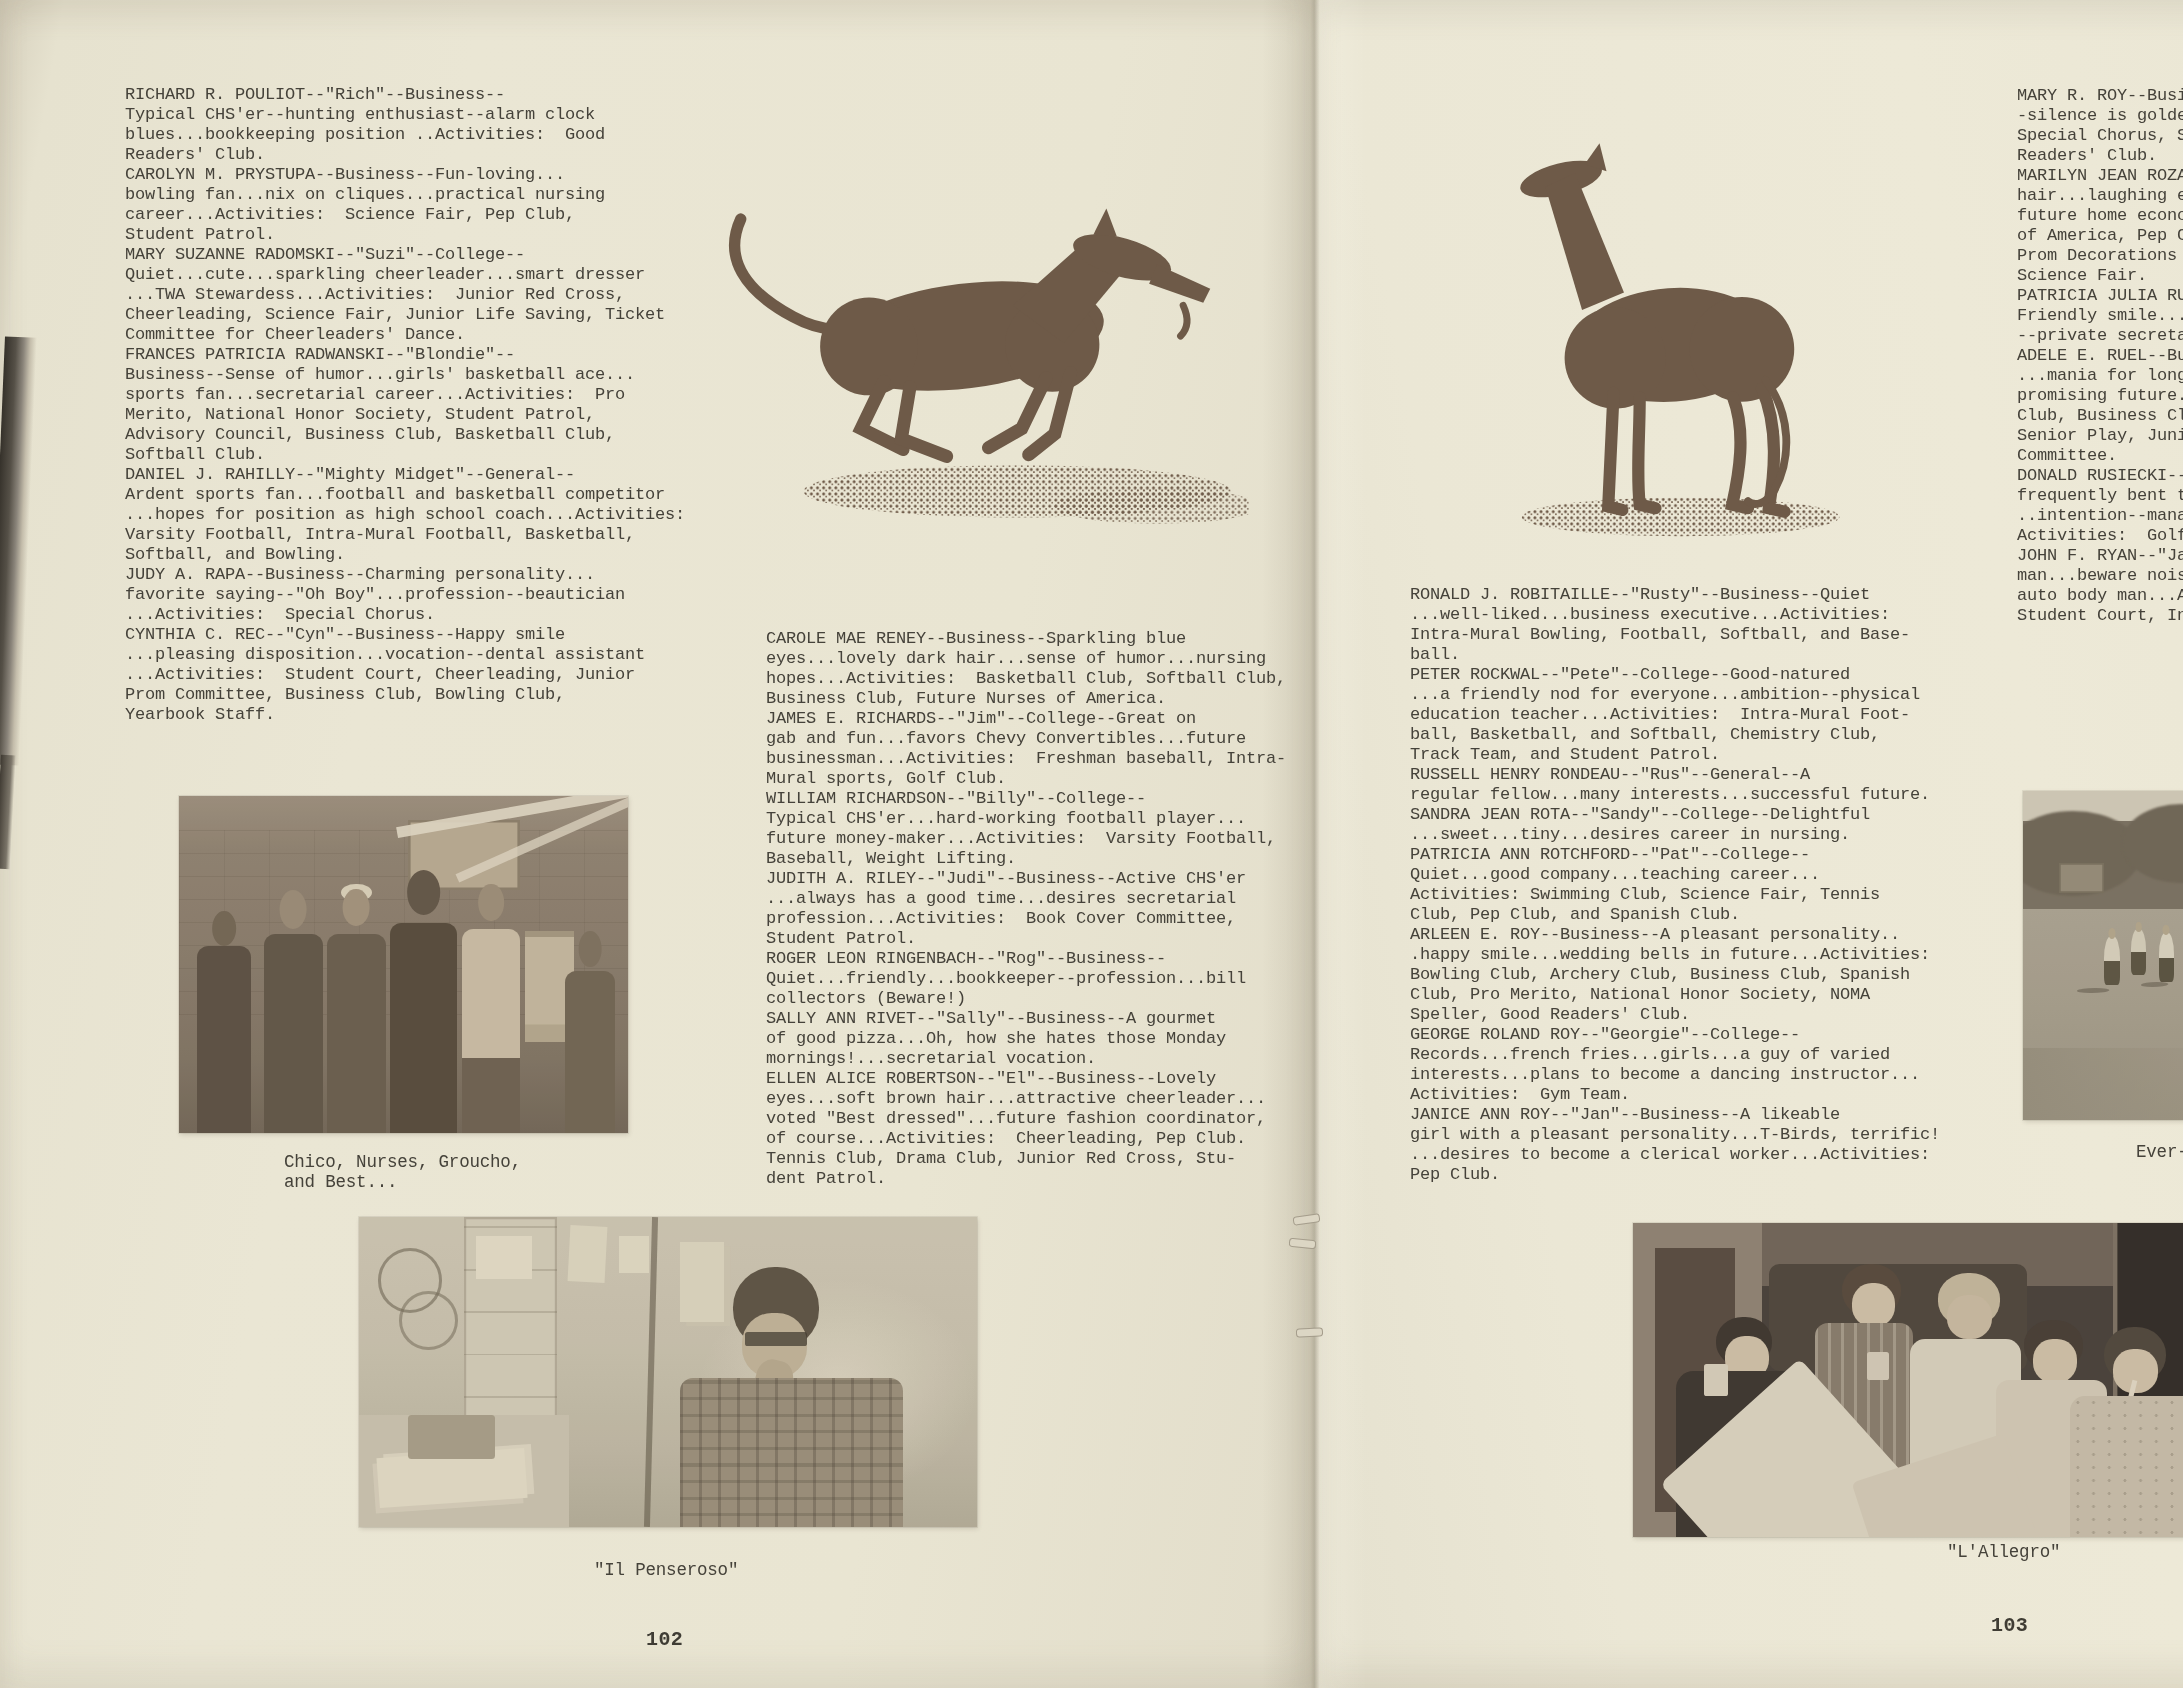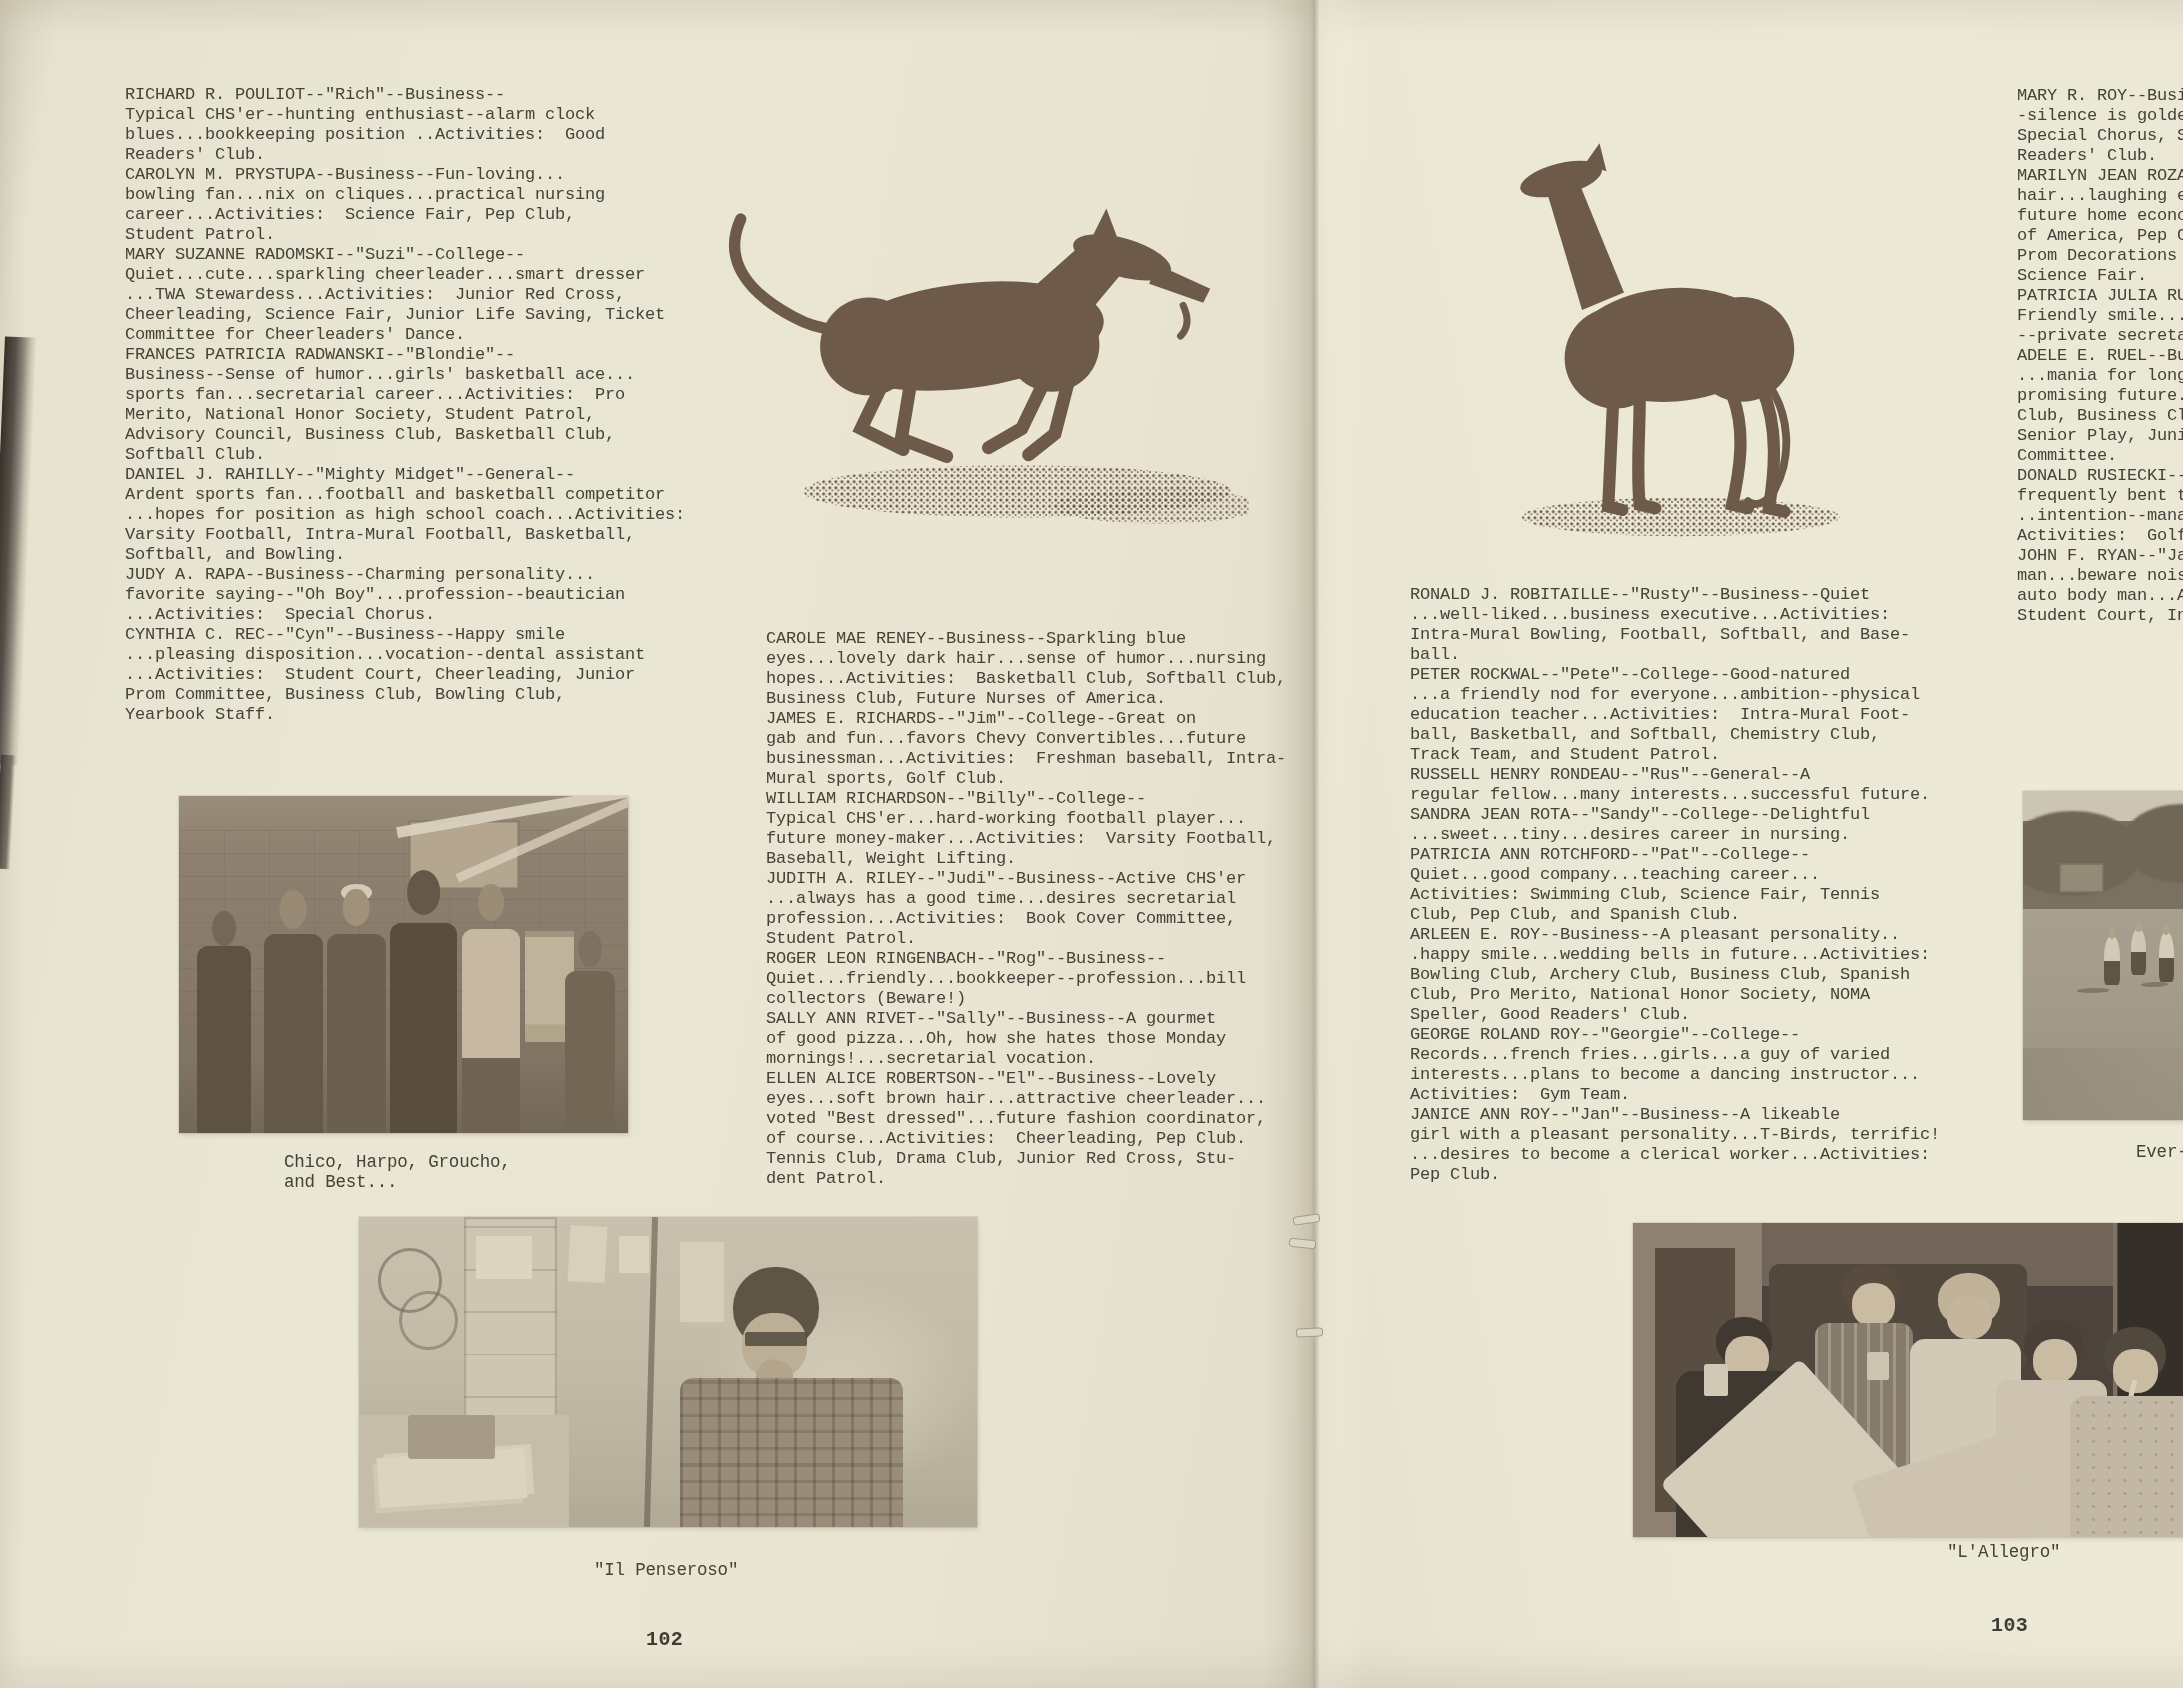--- a/index.html
+++ b/index.html
@@ -209,21 +209,21 @@
           <div class="body"></div>
           <div class="skirt"></div>
         </div>
       <div class="fig f6">
           <div class="head"></div>
           <div class="body"></div>
         </div>
       <div class="haze"></div>
     </figure>
 
-    <div class="caption" style="left:284px;top:1151px;"><div class="tline">Chico, Harpo, Groucho,</div><div class="tline">and Best...</div></div>
+    <div class="caption" style="left:284px;top:1151px;"><div class="tline">Chico, Nurses, Groucho,</div><div class="tline">and Best...</div></div>
 
     <div class="bio-col" style="left:766px;top:629px;width:603px;"><div class="tline">CAROLE MAE RENEY--Business--Sparkling blue</div><div class="tline">eyes...lovely dark hair...sense of humor...nursing</div><div class="tline">hopes...Activities:  Basketball Club, Softball Club,</div><div class="tline">Business Club, Future Nurses of America.</div><div class="tline">JAMES E. RICHARDS--"Jim"--College--Great on</div><div class="tline">gab and fun...favors Chevy Convertibles...future</div><div class="tline">businessman...Activities:  Freshman baseball, Intra-</div><div class="tline">Mural sports, Golf Club.</div><div class="tline">WILLIAM RICHARDSON--"Billy"--College--</div><div class="tline">Typical CHS'er...hard-working football player...</div><div class="tline">future money-maker...Activities:  Varsity Football,</div><div class="tline">Baseball, Weight Lifting.</div><div class="tline">JUDITH A. RILEY--"Judi"--Business--Active CHS'er</div><div class="tline">...always has a good time...desires secretarial</div><div class="tline">profession...Activities:  Book Cover Committee,</div><div class="tline">Student Patrol.</div><div class="tline">ROGER LEON RINGENBACH--"Rog"--Business--</div><div class="tline">Quiet...friendly...bookkeeper--profession...bill</div><div class="tline">collectors (Beware!)</div><div class="tline">SALLY ANN RIVET--"Sally"--Business--A gourmet</div><div class="tline">of good pizza...Oh, how she hates those Monday</div><div class="tline">mornings!...secretarial vocation.</div><div class="tline">ELLEN ALICE ROBERTSON--"El"--Business--Lovely</div><div class="tline">eyes...soft brown hair...attractive cheerleader...</div><div class="tline">voted "Best dressed"...future fashion coordinator,</div><div class="tline">of course...Activities:  Cheerleading, Pep Club.</div><div class="tline">Tennis Club, Drama Club, Junior Red Cross, Stu-</div><div class="tline">dent Patrol.</div></div>
 
     <figure class="photo pens" style="left:359px;top:1217px;width:618px;height:310px;margin:0;">
       <div class="hoop1"></div>
       <div class="hoop2"></div>
       <div class="shelf"></div>
       <div class="paper1"></div>
       <div class="paper2"></div>
       <div class="paper3"></div>

